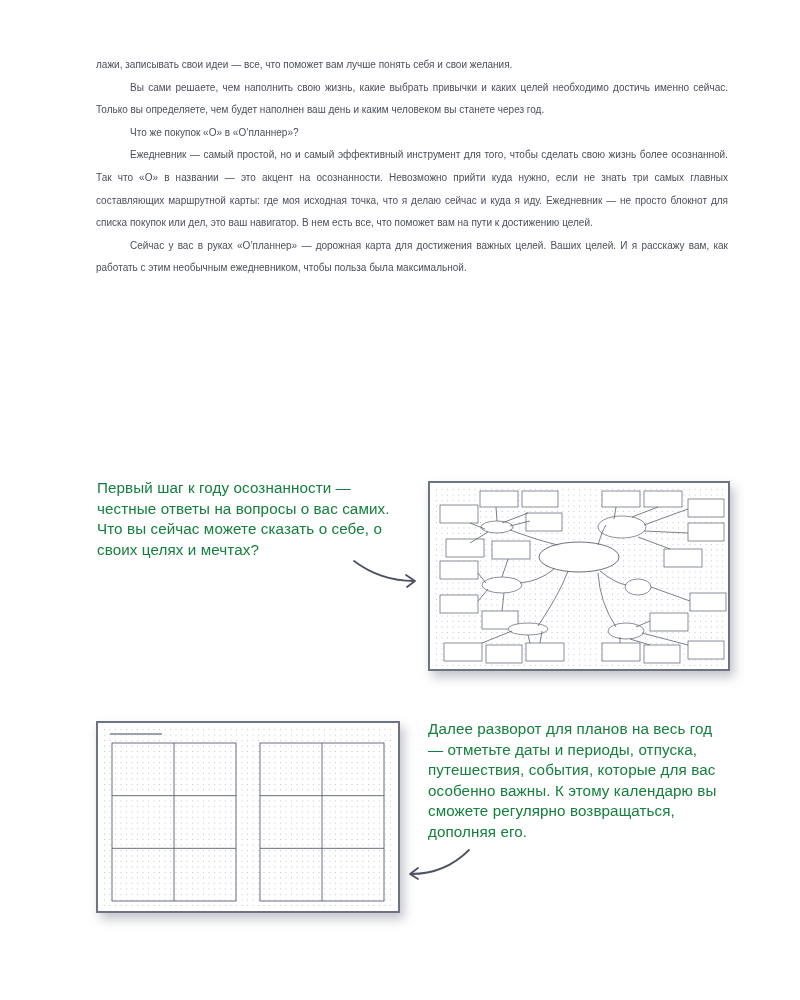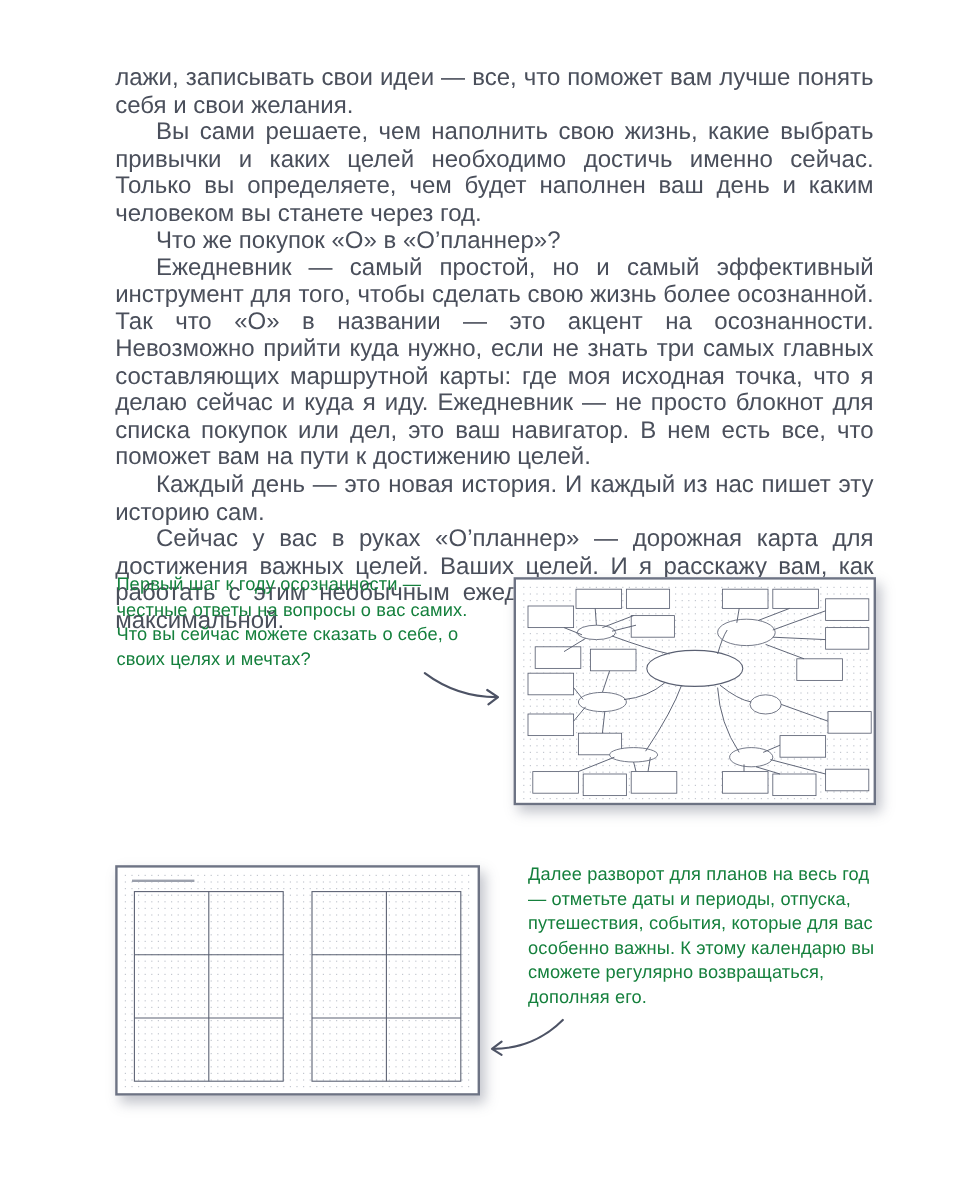--- a/index.html
+++ b/index.html
@@ -1,39 +1,38 @@
 <!DOCTYPE html>
 <html><head>
 <meta charset="utf-8">
 <style>
   html, body { margin: 0; padding: 0; background: #ffffff; }
   body { width: 800px; height: 1000px; position: relative; overflow: hidden;
          font-family: "Liberation Sans", "DejaVu Sans", sans-serif; color: #4a4f5b; }
-  .body-text { position: absolute; left: 96px; top: 54px; width: 632px; font-size: 20px; line-height: 22.6px; }
+  .body-text { position: absolute; left: 96px; top: 54px; width: 632px; font-size: 10px; line-height: 22.6px; }
   .body-text p { margin: 0; text-align: justify; }
   .body-text p.indent { text-indent: 34px; }
   .caption { position: absolute; font-size: 15.2px; line-height: 20.5px; color: #15803d; letter-spacing: 0.1px; }
   .caption-1 { left: 97px; top: 478px; width: 300px; }
-  .caption-2 { left: 428px; top: 719px; width: 300px; margin-left: 12px; }
+  .caption-2 { left: 428px; top: 719px; width: 300px; }
   .figure { position: absolute; background: #fff; border: 2px solid #6d7384;
             box-shadow: 4px 6px 10px rgba(120,125,140,0.45); }
   .fig-mindmap { left: 428px; top: 481px; width: 298px; height: 186px; }
   .fig-calendar { left: 96px; top: 721px; width: 300px; height: 188px; }
   svg { display: block; }
   .arrow { position: absolute; }
 </style>
 </head>
 <body>
 
 <div class="body-text">
   <p>лажи, записывать свои идеи — все, что поможет вам лучше понять себя и свои желания.</p>
   <p class="indent">Вы сами решаете, чем наполнить свою жизнь, какие выбрать привычки и каких целей необходимо достичь именно сейчас. Только вы определяете, чем будет наполнен ваш день и каким человеком вы станете через год.</p>
   <p class="indent">Что же покупок «О» в «О’планнер»?</p>
   <p class="indent">Ежедневник — самый простой, но и самый эффективный инструмент для того, чтобы сделать свою жизнь более осознанной. Так что «О» в названии — это акцент на осознанности. Невозможно прийти куда нужно, если не знать три самых главных составляющих маршрутной карты: где моя исходная точка, что я делаю сейчас и куда я иду. Ежедневник — не просто блокнот для списка покупок или дел, это ваш навигатор. В нем есть все, что поможет вам на пути к достижению целей.</p>
-  <p class="indent">Каждый день — это новая история. И каждый из нас пишет эту историю сам.</p>
   <p class="indent">Сейчас у вас в руках «О’планнер» — дорожная карта для достижения важных целей. Ваших целей. И я расскажу вам, как работать с этим необычным ежедневником, чтобы польза была максимальной.</p>
 </div>
 
 <div class="caption caption-1">Первый шаг к году осознанности — честные ответы на вопросы о вас самих. Что вы сейчас можете сказать о себе, о своих целях и мечтах?</div>
 
 <svg class="arrow" style="left:350px;top:555px" width="72" height="40" viewBox="0 0 72 40">
   <path d="M4 6 C 20 18, 40 26, 64 26" fill="none" stroke="#4d5365" stroke-width="1.8" stroke-linecap="round"></path>
   <path d="M56 20 L65 26 L57 32" fill="none" stroke="#4d5365" stroke-width="1.8" stroke-linecap="round" stroke-linejoin="round"></path>
 </svg>
 

